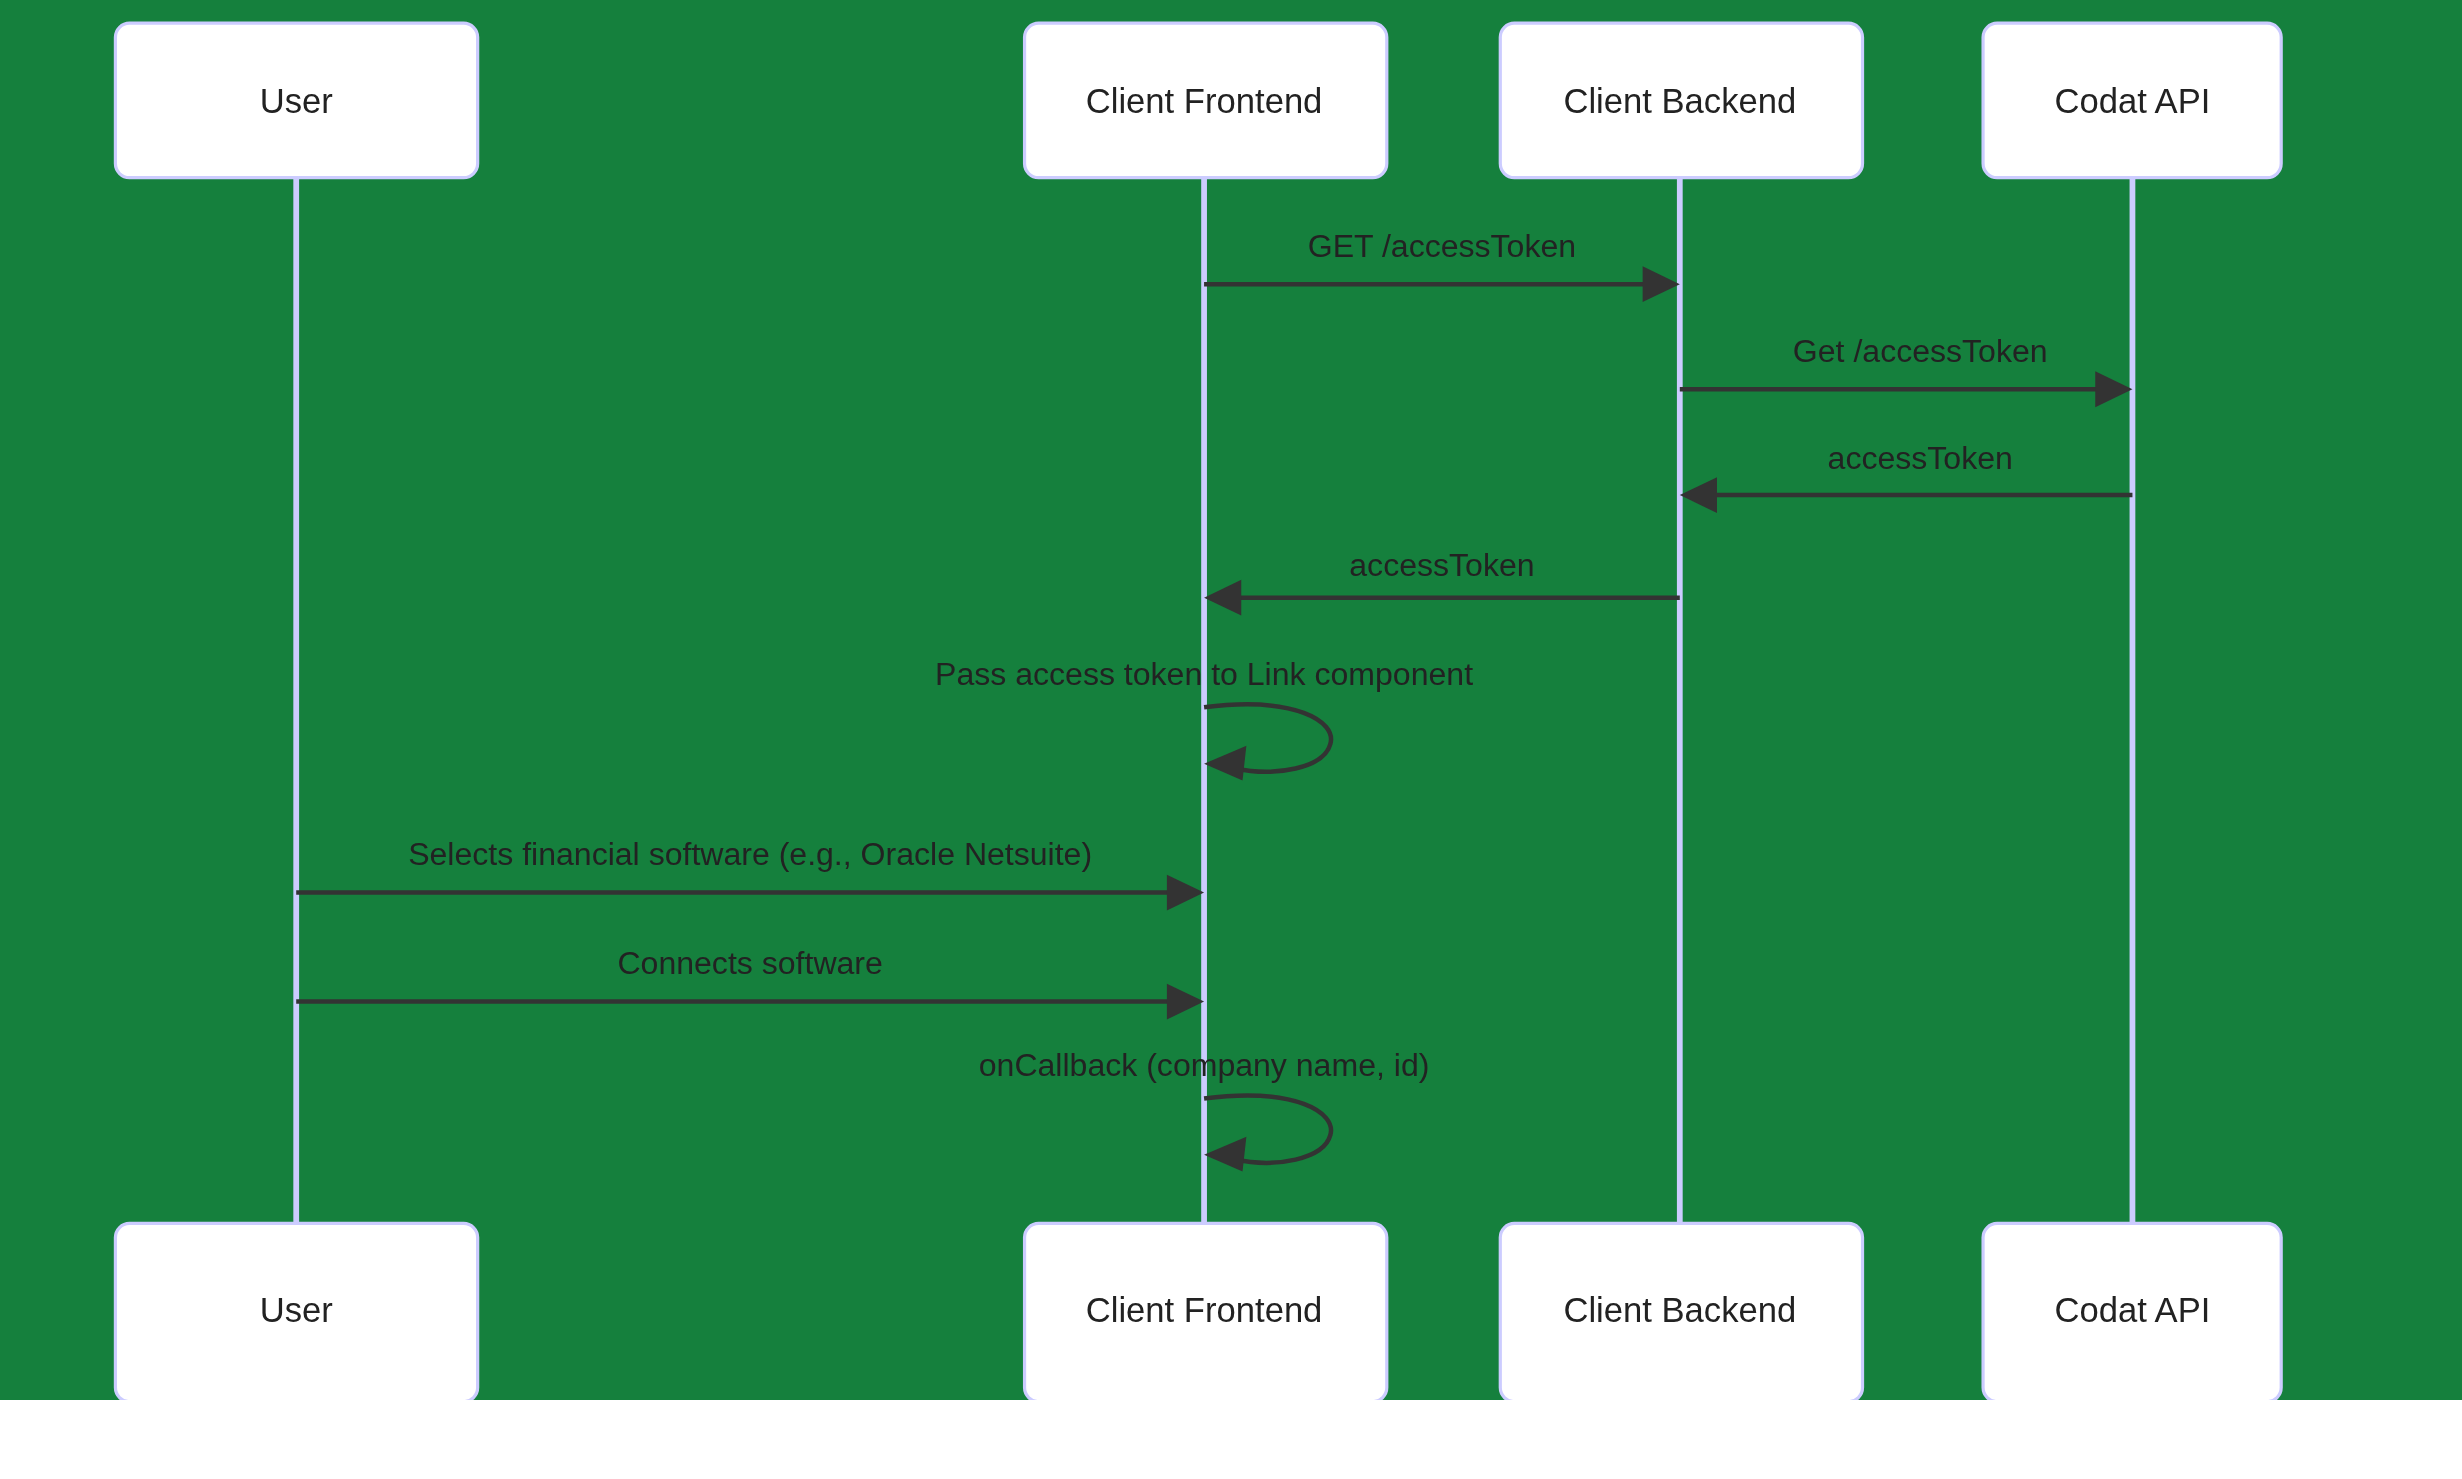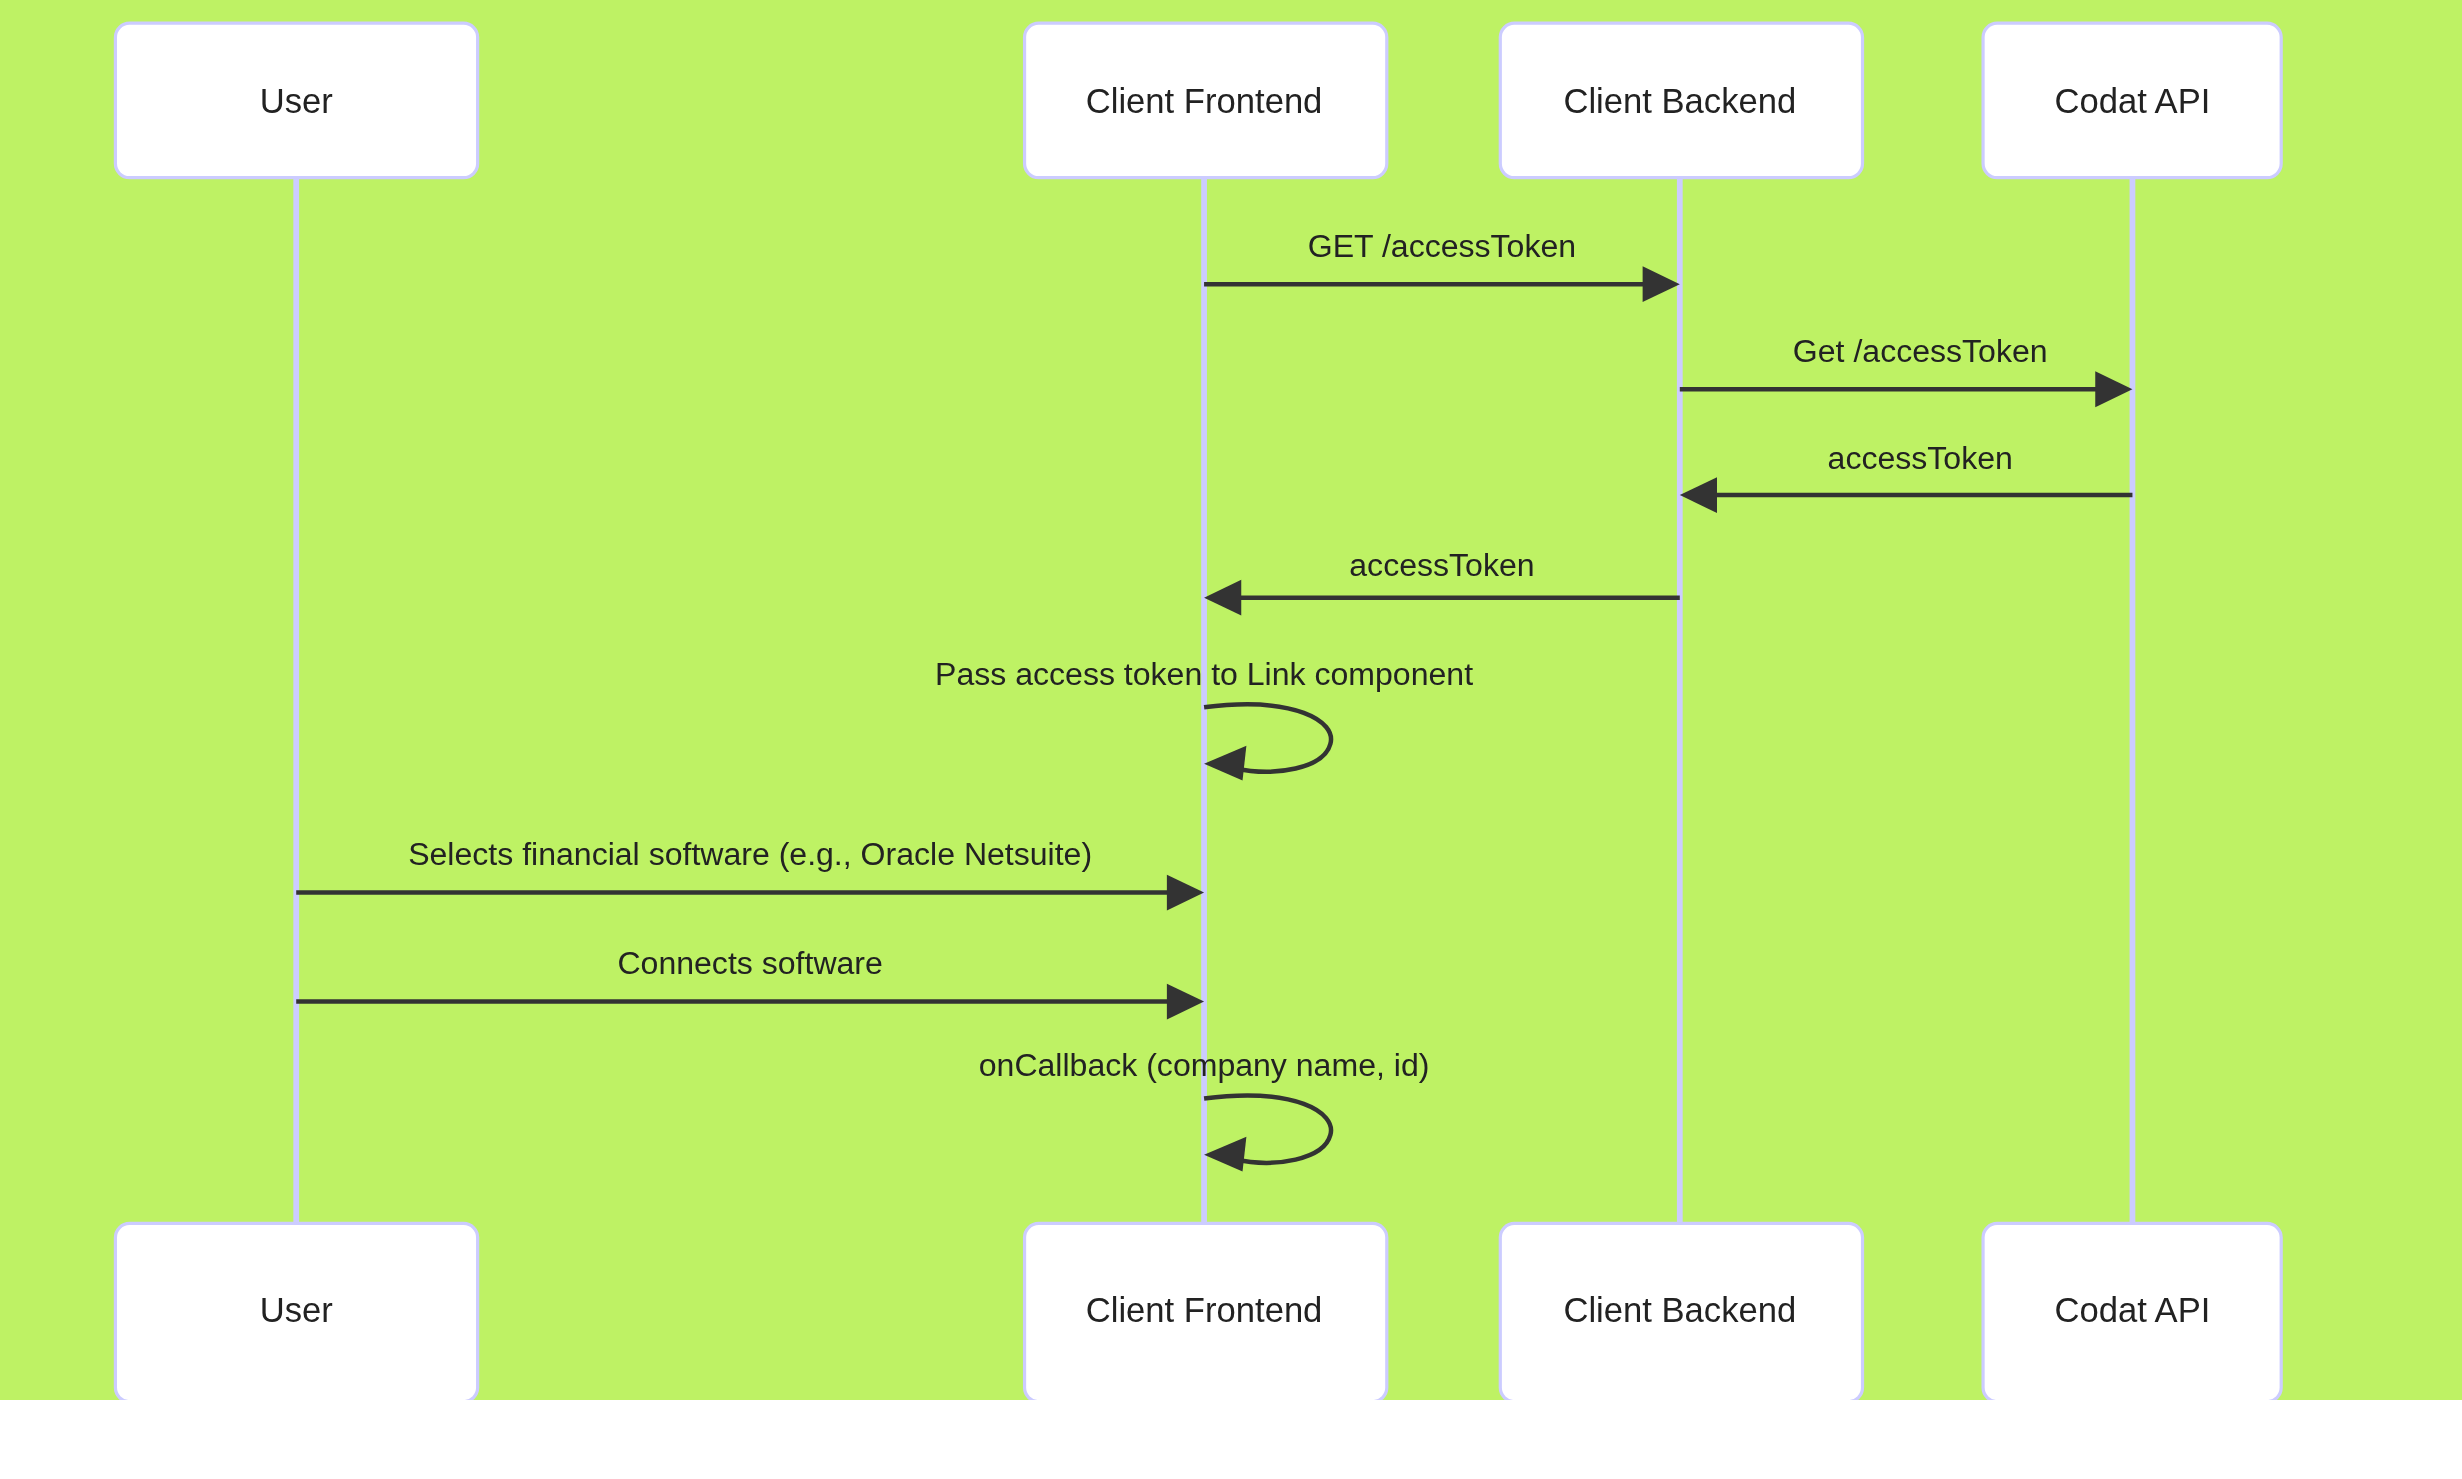--- a/index.html
+++ b/index.html
@@ -7,21 +7,21 @@
     padding: 0;
     background: #ffffff;
   }
   body {
     font-family: "Liberation Sans", sans-serif;
   }
   #stage {
     position: relative;
     width: 2462px;
     height: 1400px;
-    background: #bef264;
+    background: #15803d;
     overflow: hidden;
   }
   #diagram-svg {
     position: absolute;
     left: 0;
     top: 0;
     width: 2462px;
     height: 1480px;
   }
   .participant-box {

